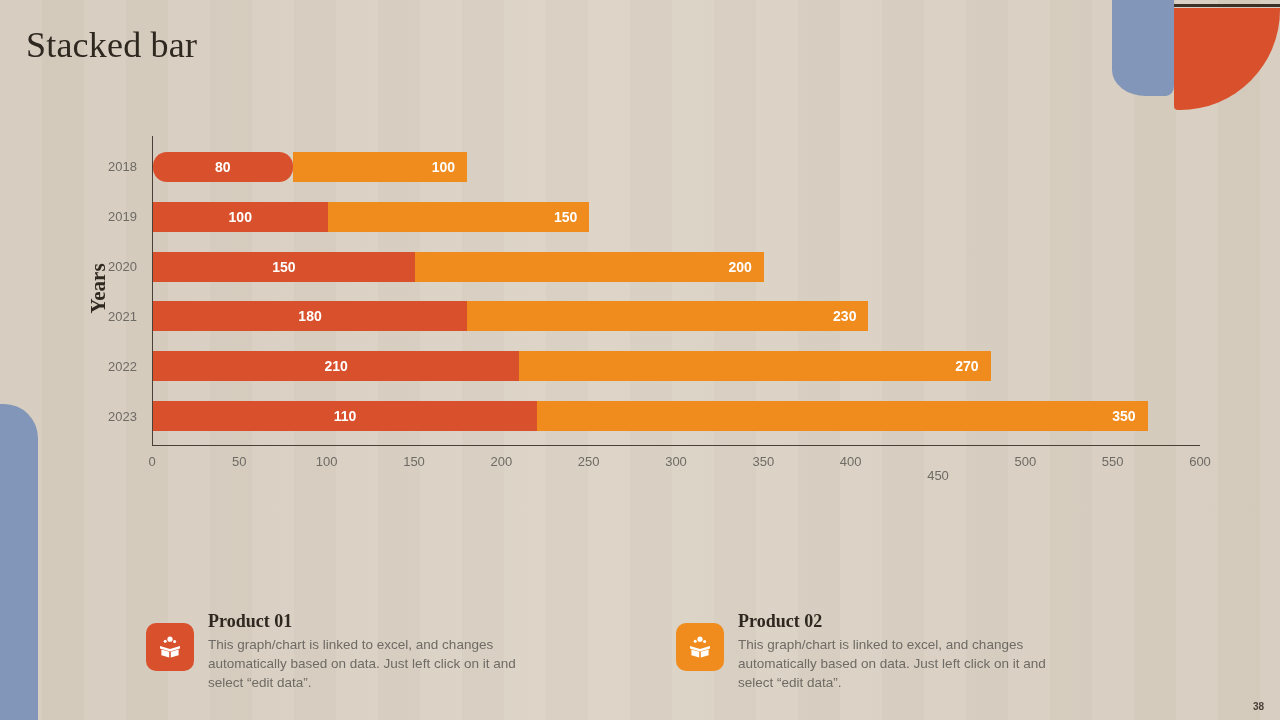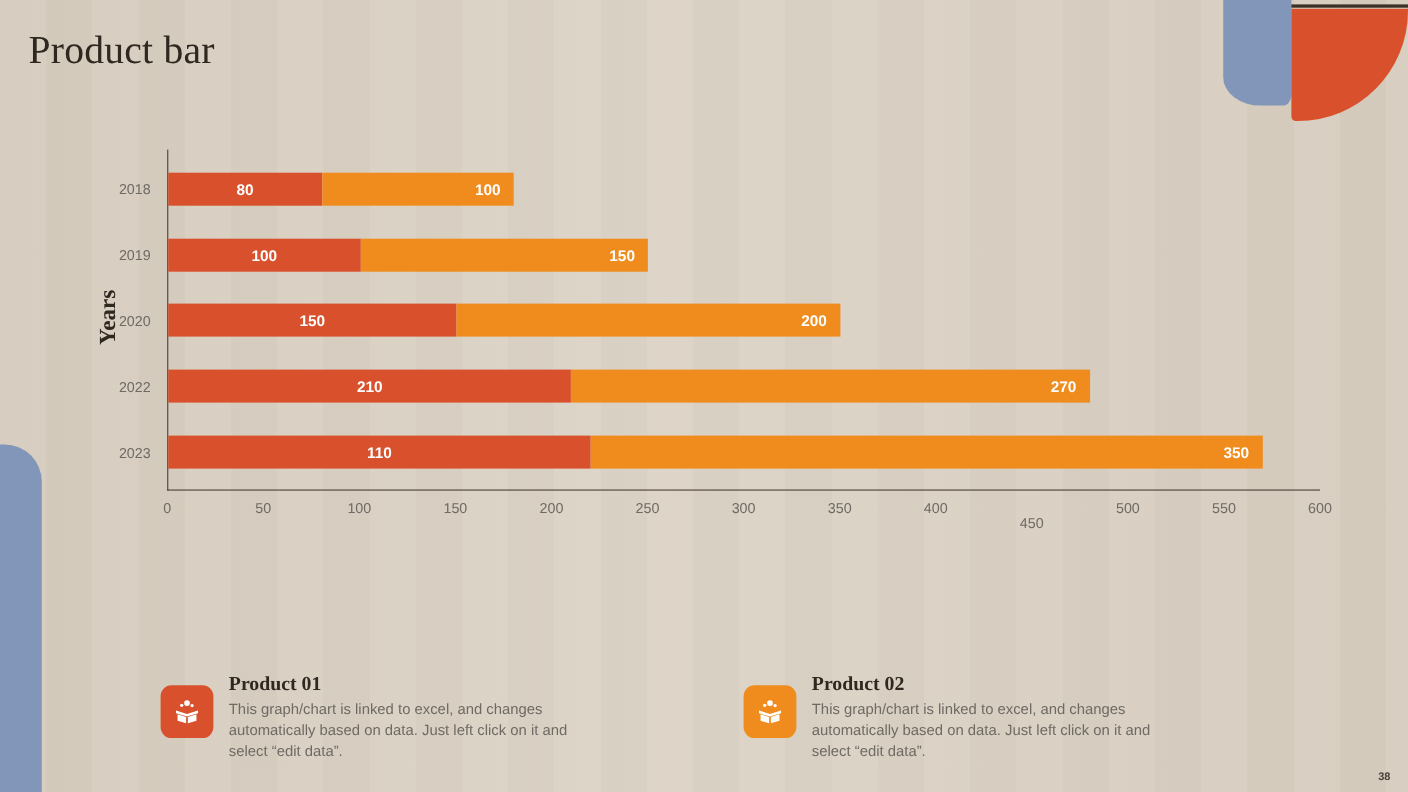--- a/index.html
+++ b/index.html
@@ -229,31 +229,31 @@
 </head>
 <body>
 
 <div class="slide">
 
   <div class="deco-top-blue"></div>
   <div class="deco-top-rule"></div>
   <div class="deco-top-red"></div>
   <div class="deco-bottom-blue"></div>
 
-  <div class="title">Product bar</div>
+  <div class="title">Stacked bar</div>
 
   <div class="chart-wrap">
 
     <div class="y-axis-title">Years</div>
 
     <div class="plot">
       <div class="rows" id="rows">
           <div class="row">
             <div class="row-label">2018</div>
-            <div class="bar seg-a" style="width: 13.3333%; background: rgb(217, 81, 44);">
+            <div class="bar seg-a" style="width: 13.3333%; background: rgb(217, 81, 44); border-radius: 14px;">
               <span class="seg-val">80</span>
             </div>
             <div class="bar seg-b" style="width: 16.6667%; background: rgb(240, 140, 30);">
               <span class="seg-val">100</span>
             </div>
           </div>
           <div class="row">
             <div class="row-label">2019</div>
             <div class="bar seg-a" style="width: 16.6667%; background: rgb(217, 81, 44);">
               <span class="seg-val">100</span>
@@ -262,20 +262,29 @@
               <span class="seg-val">150</span>
             </div>
           </div>
           <div class="row">
             <div class="row-label">2020</div>
             <div class="bar seg-a" style="width: 25%; background: rgb(217, 81, 44);">
               <span class="seg-val">150</span>
             </div>
             <div class="bar seg-b" style="width: 33.3333%; background: rgb(240, 140, 30);">
               <span class="seg-val">200</span>
+            </div>
+          </div>
+          <div class="row">
+            <div class="row-label">2021</div>
+            <div class="bar seg-a" style="width: 30%; background: rgb(217, 81, 44);">
+              <span class="seg-val">180</span>
+            </div>
+            <div class="bar seg-b" style="width: 38.3333%; background: rgb(240, 140, 30);">
+              <span class="seg-val">230</span>
             </div>
           </div>
           <div class="row">
             <div class="row-label">2022</div>
             <div class="bar seg-a" style="width: 35%; background: rgb(217, 81, 44);">
               <span class="seg-val">210</span>
             </div>
             <div class="bar seg-b" style="width: 45%; background: rgb(240, 140, 30);">
               <span class="seg-val">270</span>
             </div>

